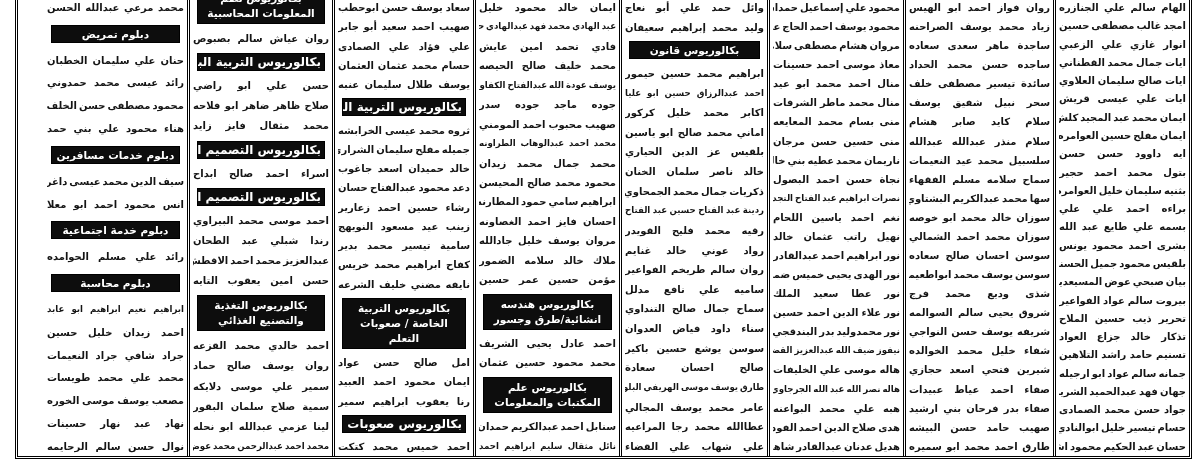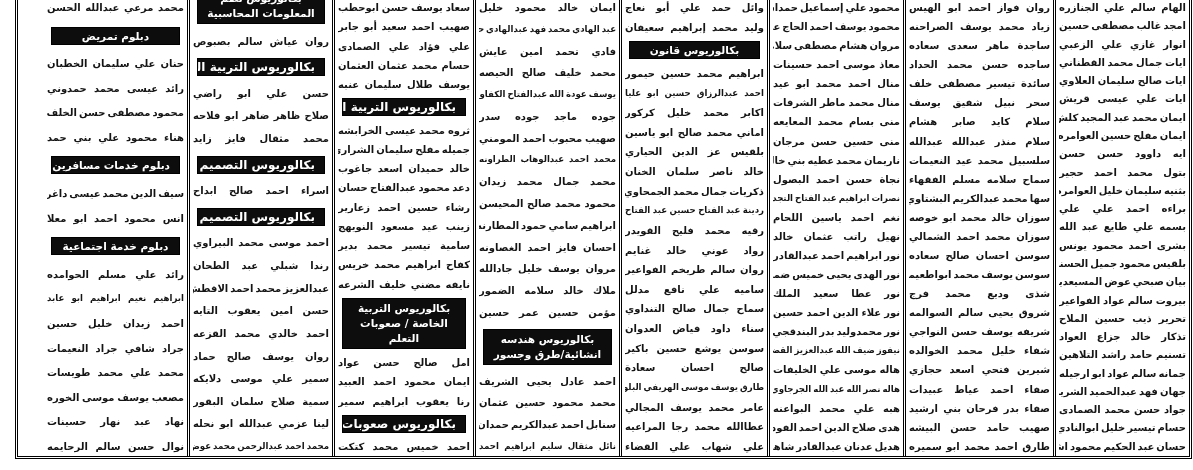--- a/index.html
+++ b/index.html
@@ -39,21 +39,21 @@
   .name{
     direction:rtl;display:flex;justify-content:space-between;gap:2px;
     font-size:10px;font-weight:bold;color:var(--ink);
     white-space:nowrap;overflow:hidden;line-height:13px;flex:0 0 auto;
   }
   .name.small{font-size:8.6px;}
   .name span{display:inline-block;}
   .hdr{
     background:var(--bar);color:#fff;text-align:center;
     font-size:10.5px;font-weight:bold;line-height:14px;
-    padding:1px 9px;margin:1px 4px;border:1px solid var(--rule);
+    padding:1px 3px;margin:1px 4px;border:1px solid var(--rule);
     white-space:nowrap;overflow:hidden;flex:0 0 auto;
   }
   .hdr.two{white-space:normal;line-height:15px;padding:2px 3px;}
   .hdr.hsmall{font-size:12px;}
   .hdr.clip{margin-top:-13px;}
 </style>
 </head>
 <body>
 
 <div class="sheet">
@@ -760,20 +760,21 @@
           <span>عادل</span>
           <span>يحيى</span>
           <span>الشريف</span>
         </div>
         <div class="name">
           <span>محمد</span>
           <span>محمود</span>
           <span>حسين</span>
           <span>عثمان</span>
         </div>
+        <div class="hdr two">بكالوريوس علم المكتبات والمعلومات</div>
         <div class="name">
           <span>سنابل</span>
           <span>احمد</span>
           <span>عبدالكريم</span>
           <span>حمدان</span>
         </div>
         <div class="name small">
           <span>نائل</span>
           <span>مثقال</span>
           <span>سليم</span>
@@ -948,20 +949,21 @@
           <span>محمد</span>
           <span>احمد</span>
           <span>الاقطش</span>
         </div>
         <div class="name">
           <span>حسن</span>
           <span>امين</span>
           <span>يعقوب</span>
           <span>التايه</span>
         </div>
+        <div class="hdr two">بكالوريوس التغذية والتصنيع الغذائي</div>
         <div class="name">
           <span>احمد</span>
           <span>خالدي</span>
           <span>محمد</span>
           <span>القزعه</span>
         </div>
         <div class="name">
           <span>روان</span>
           <span>يوسف</span>
           <span>صالح</span>
@@ -1042,20 +1044,21 @@
           <span>ابو</span>
           <span>معلا</span>
         </div>
         <div class="hdr">دبلوم خدمة اجتماعية</div>
         <div class="name">
           <span>رائد</span>
           <span>علي</span>
           <span>مسلم</span>
           <span>الحوامده</span>
         </div>
+        <div class="hdr">دبلوم محاسبة</div>
         <div class="name small">
           <span>ابراهيم</span>
           <span>نعيم</span>
           <span>ابراهيم</span>
           <span>ابو</span>
           <span>عابد</span>
         </div>
         <div class="name">
           <span>احمد</span>
           <span>زيدان</span>

